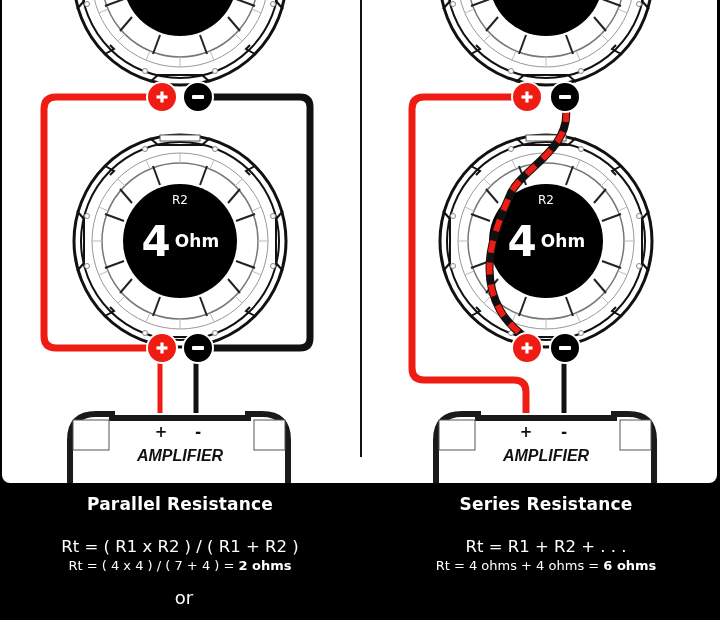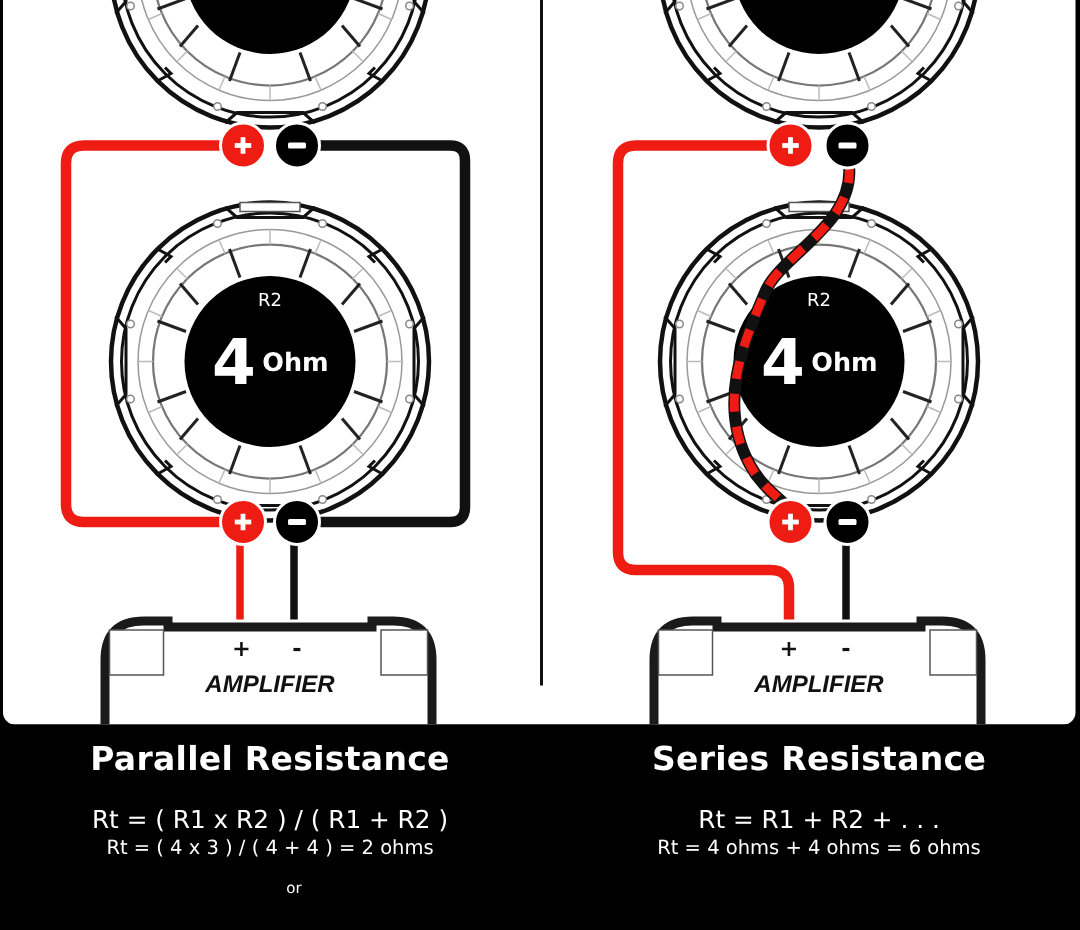--- a/index.html
+++ b/index.html
@@ -4,25 +4,25 @@
 <style>
   html,body{margin:0;padding:0;background:#000;}
   body{width:720px;height:620px;overflow:hidden;position:relative;font-family:"DejaVu Sans","Liberation Sans",sans-serif;}
   #stage{position:absolute;left:0;top:0;width:720px;height:620px;padding-left:26px;}
   .panel-bg{position:absolute;left:2px;top:0;width:715px;height:483px;background:#fff;border-radius:0 0 8px 8px;}
   .divider{position:absolute;left:360px;top:0;width:2px;height:457px;background:#111;}
   .footer{position:absolute;left:0;top:483px;width:720px;height:137px;background:#000;color:#fff;}
   .col{position:absolute;top:0;width:360px;text-align:center;}
   .col.left{left:0;}
   .col.right{left:366px;}
-  .title{position:absolute;top:11px;left:0;width:100%;font-weight:bold;font-size:22px;letter-spacing:0.2px;text-align:center;}
+  .title{position:absolute;top:11px;left:0;width:100%;font-weight:bold;font-size:17px;letter-spacing:0.2px;text-align:center;}
   .formula{position:absolute;top:54px;left:0;width:100%;font-weight:normal;font-size:16.5px;}
   .calc{position:absolute;top:75px;left:0;width:100%;font-size:13px;}
-  .calc b{font-weight:normal;text-align:right;}
-  .or{position:absolute;top:104px;left:16px;width:100%;font-size:10px;}
+  .calc b{font-weight:bold;text-align:right;}
+  .or{position:absolute;top:104px;left:4px;width:100%;font-size:18px;}
   svg text{font-family:"DejaVu Sans","Liberation Sans",sans-serif;}
   .amp-label{font-family:"Liberation Sans",sans-serif;font-weight:bold;font-style:italic;}
 </style>
 </head>
 <body>
 
 <div id="stage">
   <div class="panel-bg"></div>
   <div class="divider"></div>
 
@@ -189,21 +189,21 @@
         <text x="564" y="437" font-size="15" font-weight="bold" text-anchor="middle" fill="#111">-</text>
         <text class="amp-label" x="546" y="461" font-size="16" text-anchor="middle" fill="#111">AMPLIFIER</text>
       </g>
     </g>
   </svg>
 
   <div class="footer">
     <div class="col left">
       <div class="title">Parallel Resistance</div>
       <div class="formula">Rt = ( R1 x R2 ) / ( R1 + R2 )</div>
-      <div class="calc"><span>Rt = ( 4 x 3 ) / ( 4 + 4 ) = </span><b>2 ohms</b></div>
+      <div class="calc"><span>Rt = ( 4 x 4 ) / ( 7 + 4 ) = </span><b>2 ohms</b></div>
       <div class="or">or</div>
     </div>
     <div class="col right">
       <div class="title">Series Resistance</div>
       <div class="formula">Rt = R1 + R2 + . . .</div>
       <div class="calc"><span>Rt = 4 ohms + 4 ohms = </span><b>6 ohms</b></div>
     </div>
   </div>
 </div>
 

